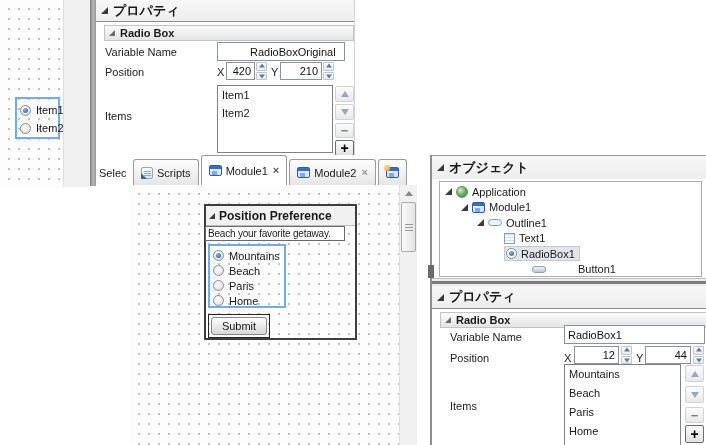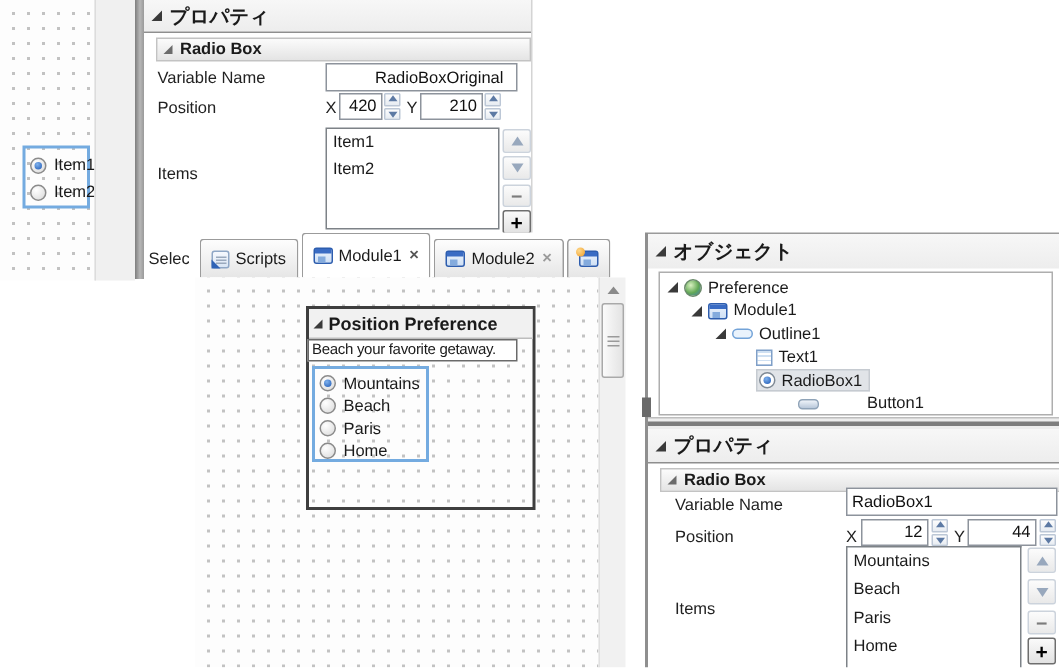--- a/index.html
+++ b/index.html
@@ -230,20 +230,23 @@
         <div class="radiorow" style="height:15px;">
           <span class="radio"></span>
           <span>Paris</span>
         </div>
         <div class="radiorow" style="height:15px;">
           <span class="radio"></span>
           <span>Home</span>
         </div>
       </div>
 
+      <div id="submit-outer" style="left:2px;top:108px;width:62px;height:24px;">
+        <div id="submit-inner">Submit</div>
+      </div>
     </div>
   </div>
 
   <div class="vscroll" style="left:273px;top:30px;width:18px;height:260px;">
     <div class="sb-up"></div>
     <div class="sb-thumb">
         <i></i>
         <i></i>
         <i></i>
       </div>
@@ -254,21 +257,21 @@
   <div class="abs" style="left:-4px;top:110px;width:6px;height:13px;background:#6a6a6a;"></div>
 
   <div class="phead" style="height:24px;border-top:1px solid #9a9a9a;">
     <span class="tri"></span>
     <span>オブジェクト</span>
   </div>
   <div class="abs" style="left:7px;top:26px;width:263px;height:96px;background:#fff;border:1px solid #aeaeae;padding-top:2px;">
     <div class="trow" style="padding-left:5px;">
       <span class="tri"></span>
       <span class="icon-app"></span>
-      <span class="lab">Preference</span>
+      <span class="lab">Application</span>
     </div>
     <div class="trow" style="padding-left:21px;">
       <span class="tri"></span>
       <span class="icon-module"></span>
       <span class="lab">Module1</span>
     </div>
     <div class="trow" style="padding-left:37px;">
       <span class="tri"></span>
       <span class="icon-outline"></span>
       <span class="lab">Outline1</span>

